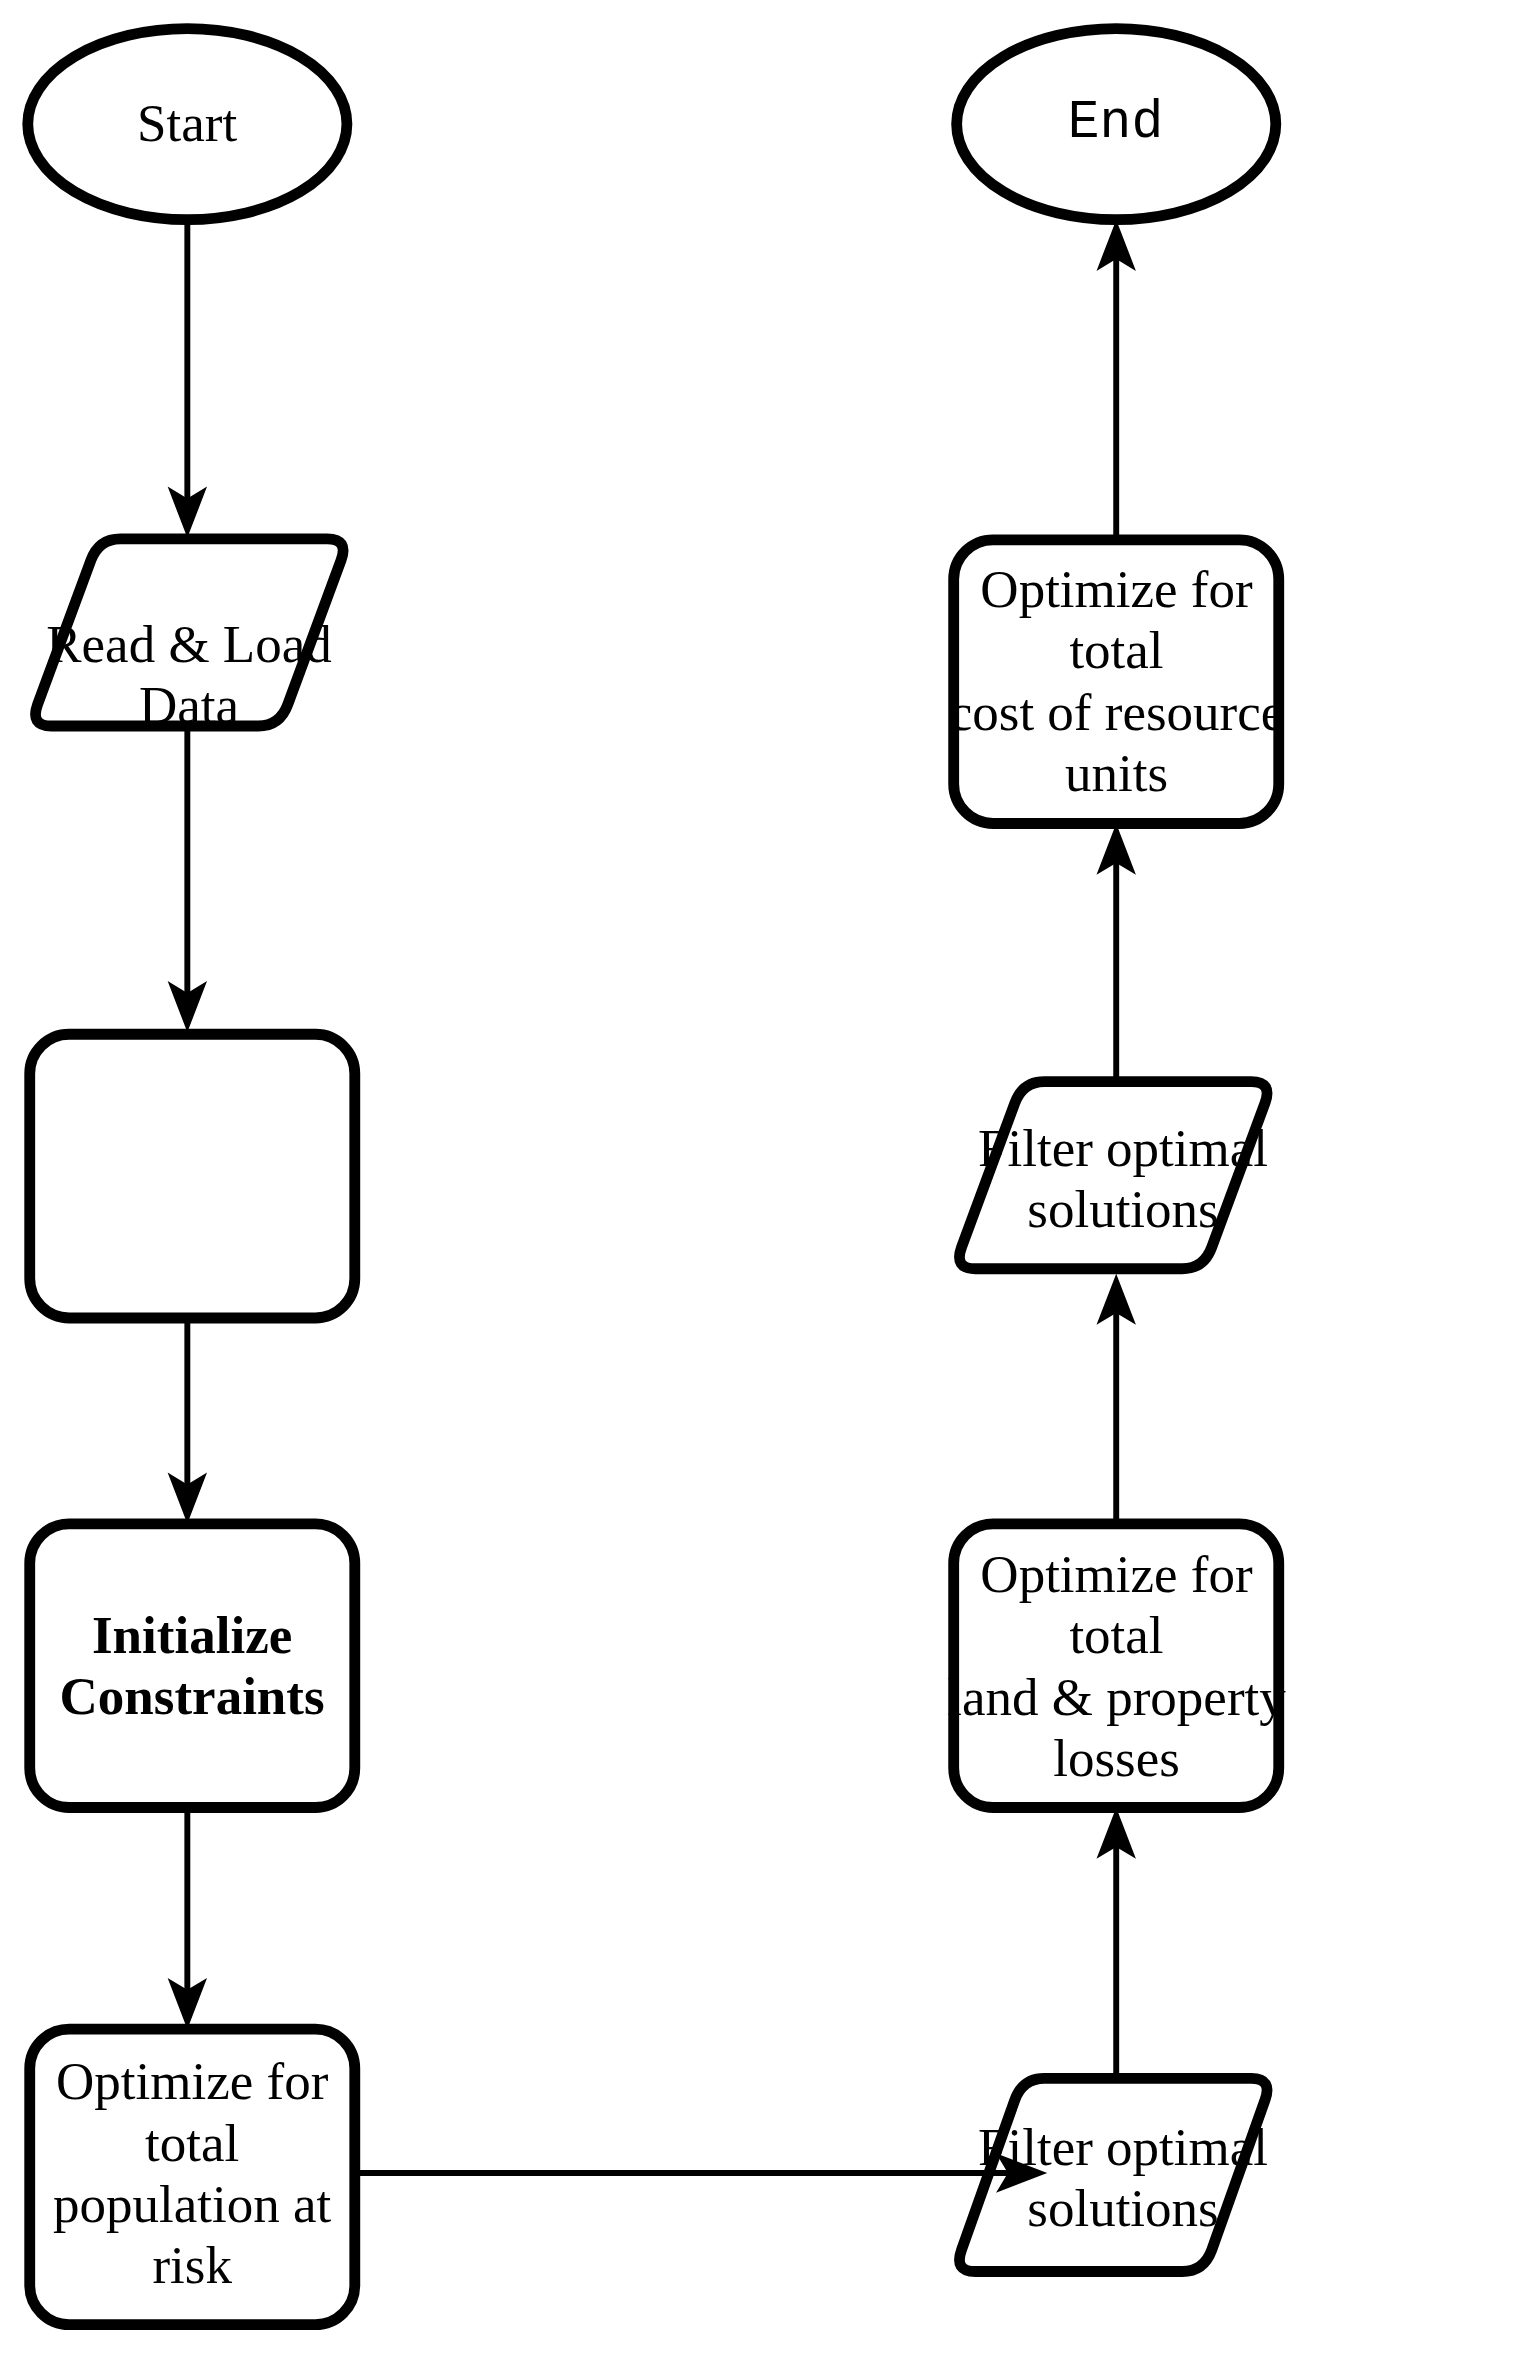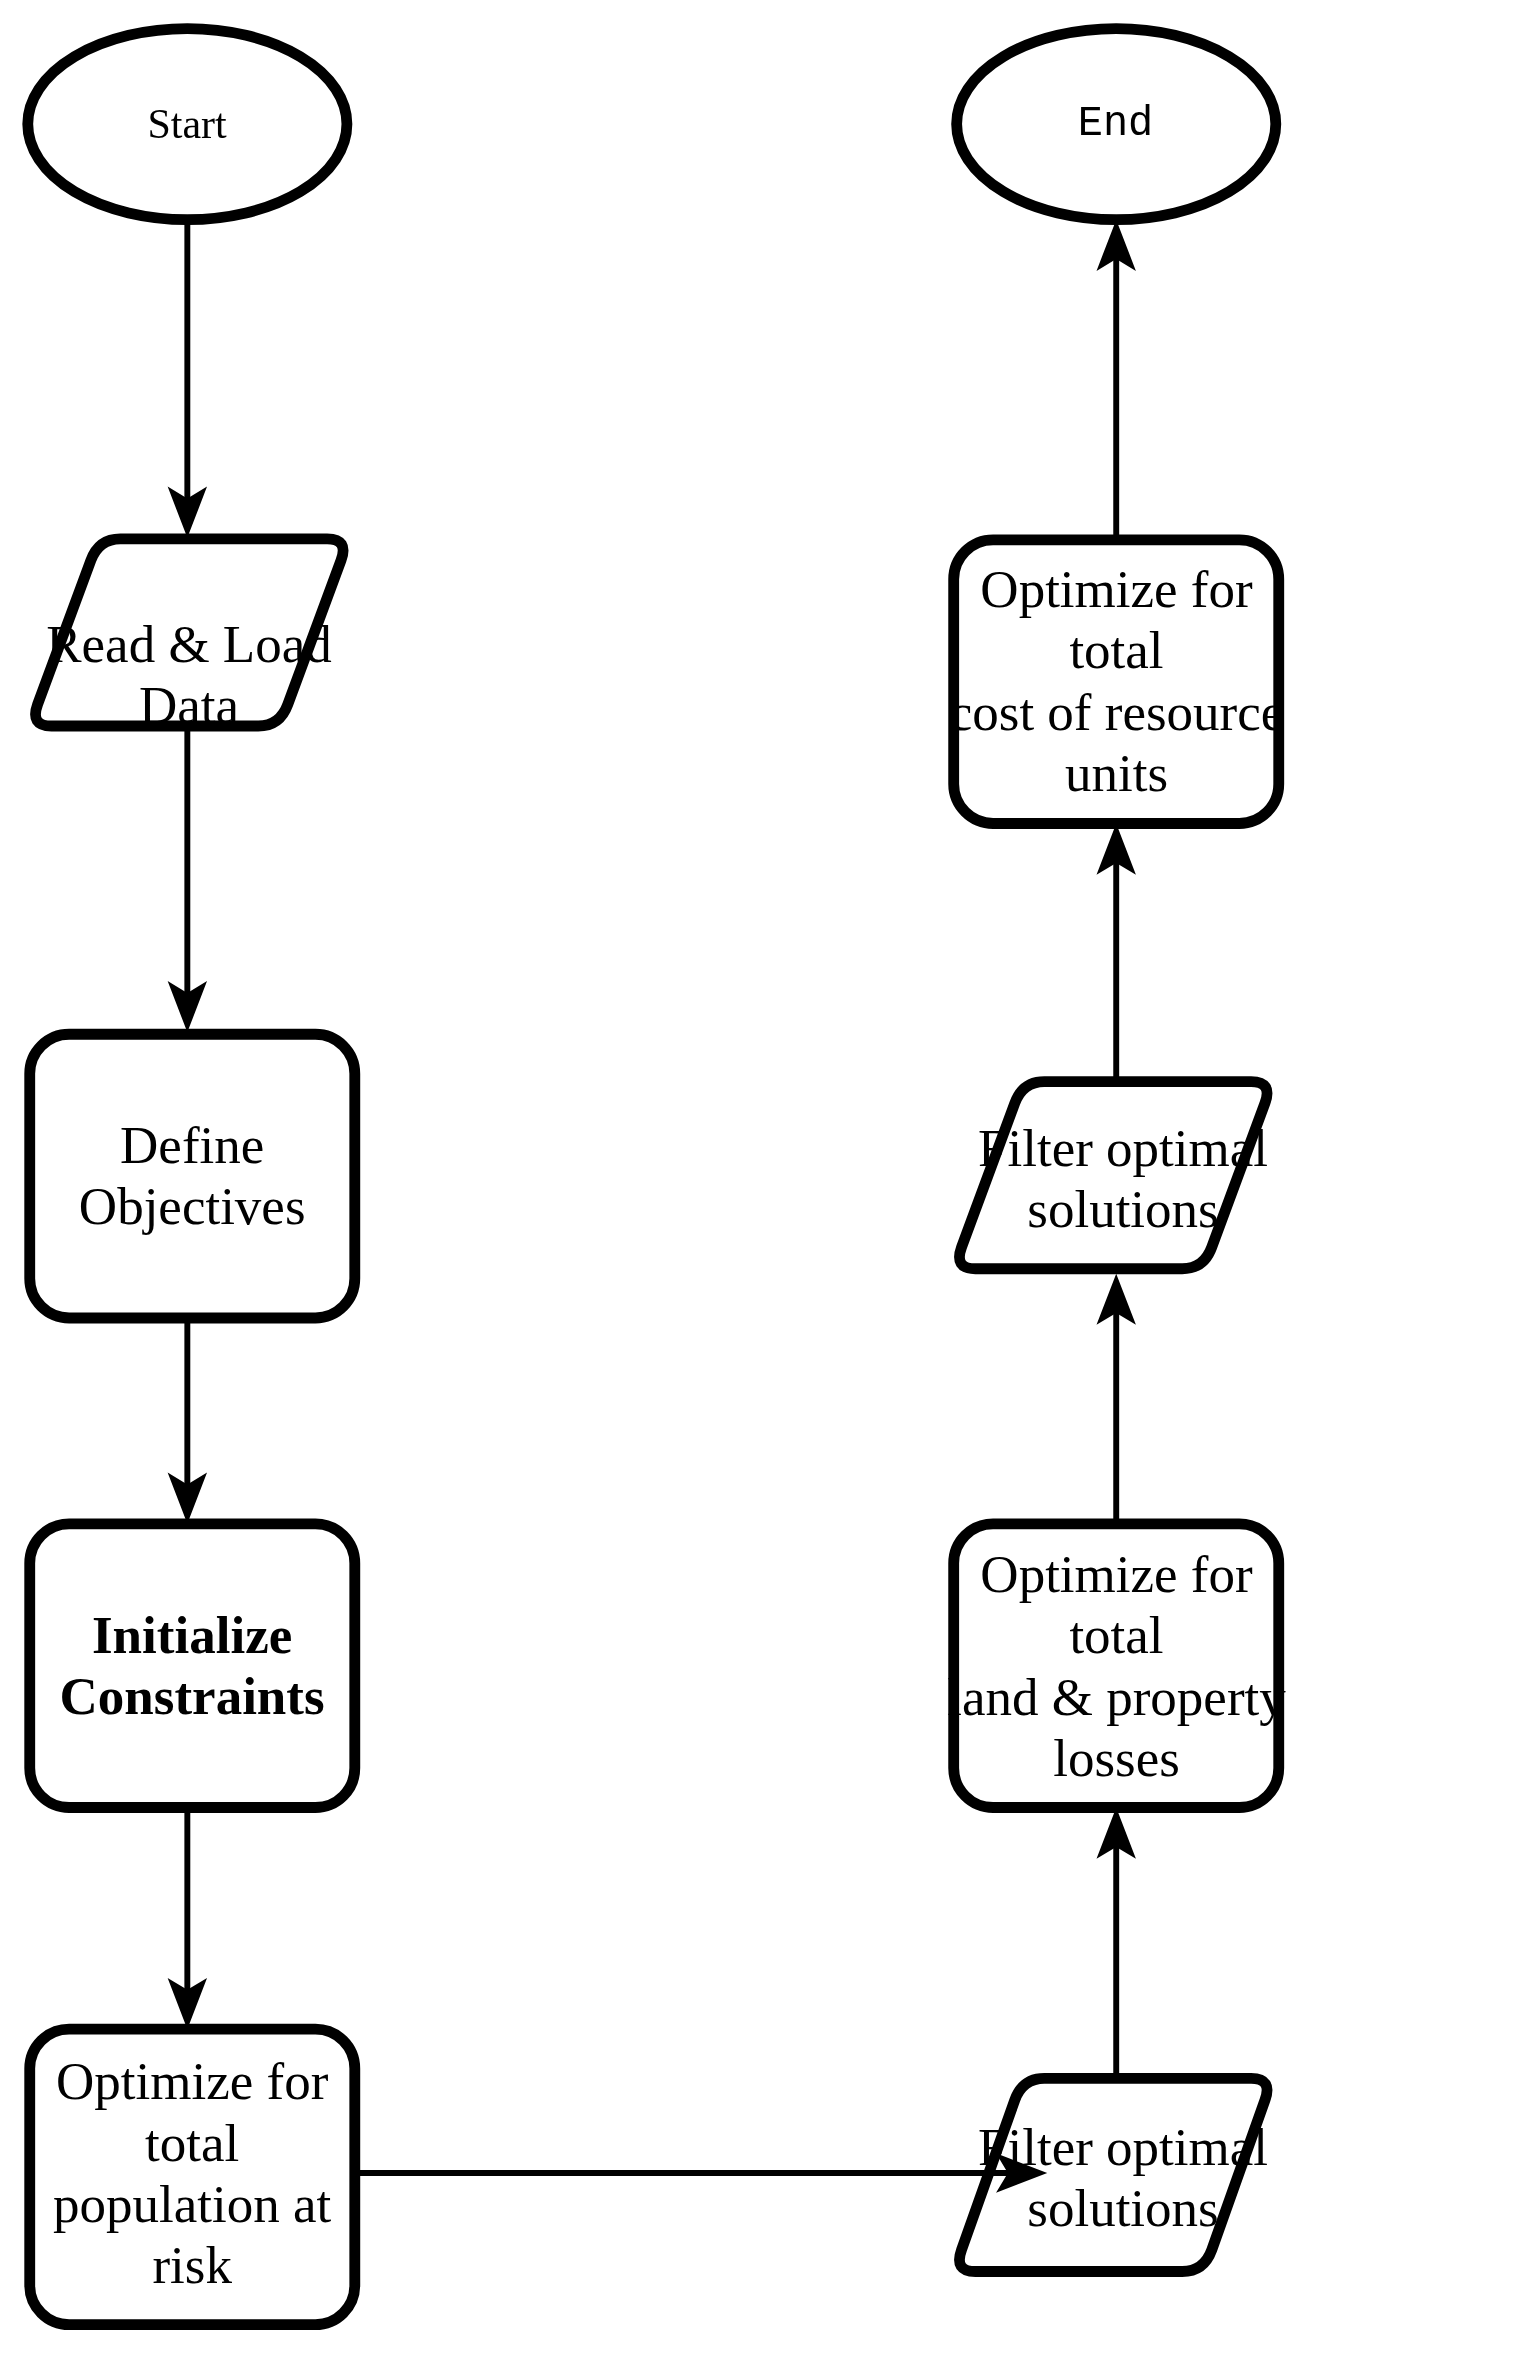--- a/index.html
+++ b/index.html
@@ -28,21 +28,21 @@
     align-items: center;
     justify-content: center;
     text-align: center;
     color: #000000;
     font-family: "Liberation Serif", "DejaVu Serif", serif;
     font-size: 53px;
     line-height: 1.16;
     white-space: pre-line;
     pointer-events: none;
   }
-  .terminal-label { font-size: 42px; }
+  .terminal-label { font-size: 53px; }
 </style>
 </head>
 <body>
 
 <div id="page">
 
   <svg id="flow-svg" viewBox="0 0 1560 2404" xmlns="http://www.w3.org/2000/svg">
 
     <ellipse cx="190" cy="126" rx="162" ry="97" fill="#ffffff" stroke="#000000" stroke-width="11"></ellipse>
 
@@ -133,21 +133,20 @@
       <path d="M 1133 223 L 1113 275 L 1133 263 L 1153 275 Z" fill="#000000"></path>
     </g>
 
   </svg>
 
   <div class="node-label terminal-label" style="left:29.6px; top:73px; width:315px; height:102px;">Start</div>
 
   <div class="node-label" style="left:41px; top:606px; width:296px; height:138px;">Read &amp; Load
 Data</div>
 
-  <div class="node-label" style="left:21.7px; top:1123px; width:341px; height:106px;">Define Objectives</div>
 
   <div class="node-label" style="left:29.6px; top:1596px; width:325px; height:140px;font-weight:bold;">Initialize
 Constraints</div>
 
   <div class="node-label" style="left:21.7px; top:2104px; width:341px; height:140px;">Optimize for total
 population at risk</div>
 
   <div class="node-label" style="left:975px; top:1109px; width:296px; height:140px;">Filter optimal
 solutions</div>
 

